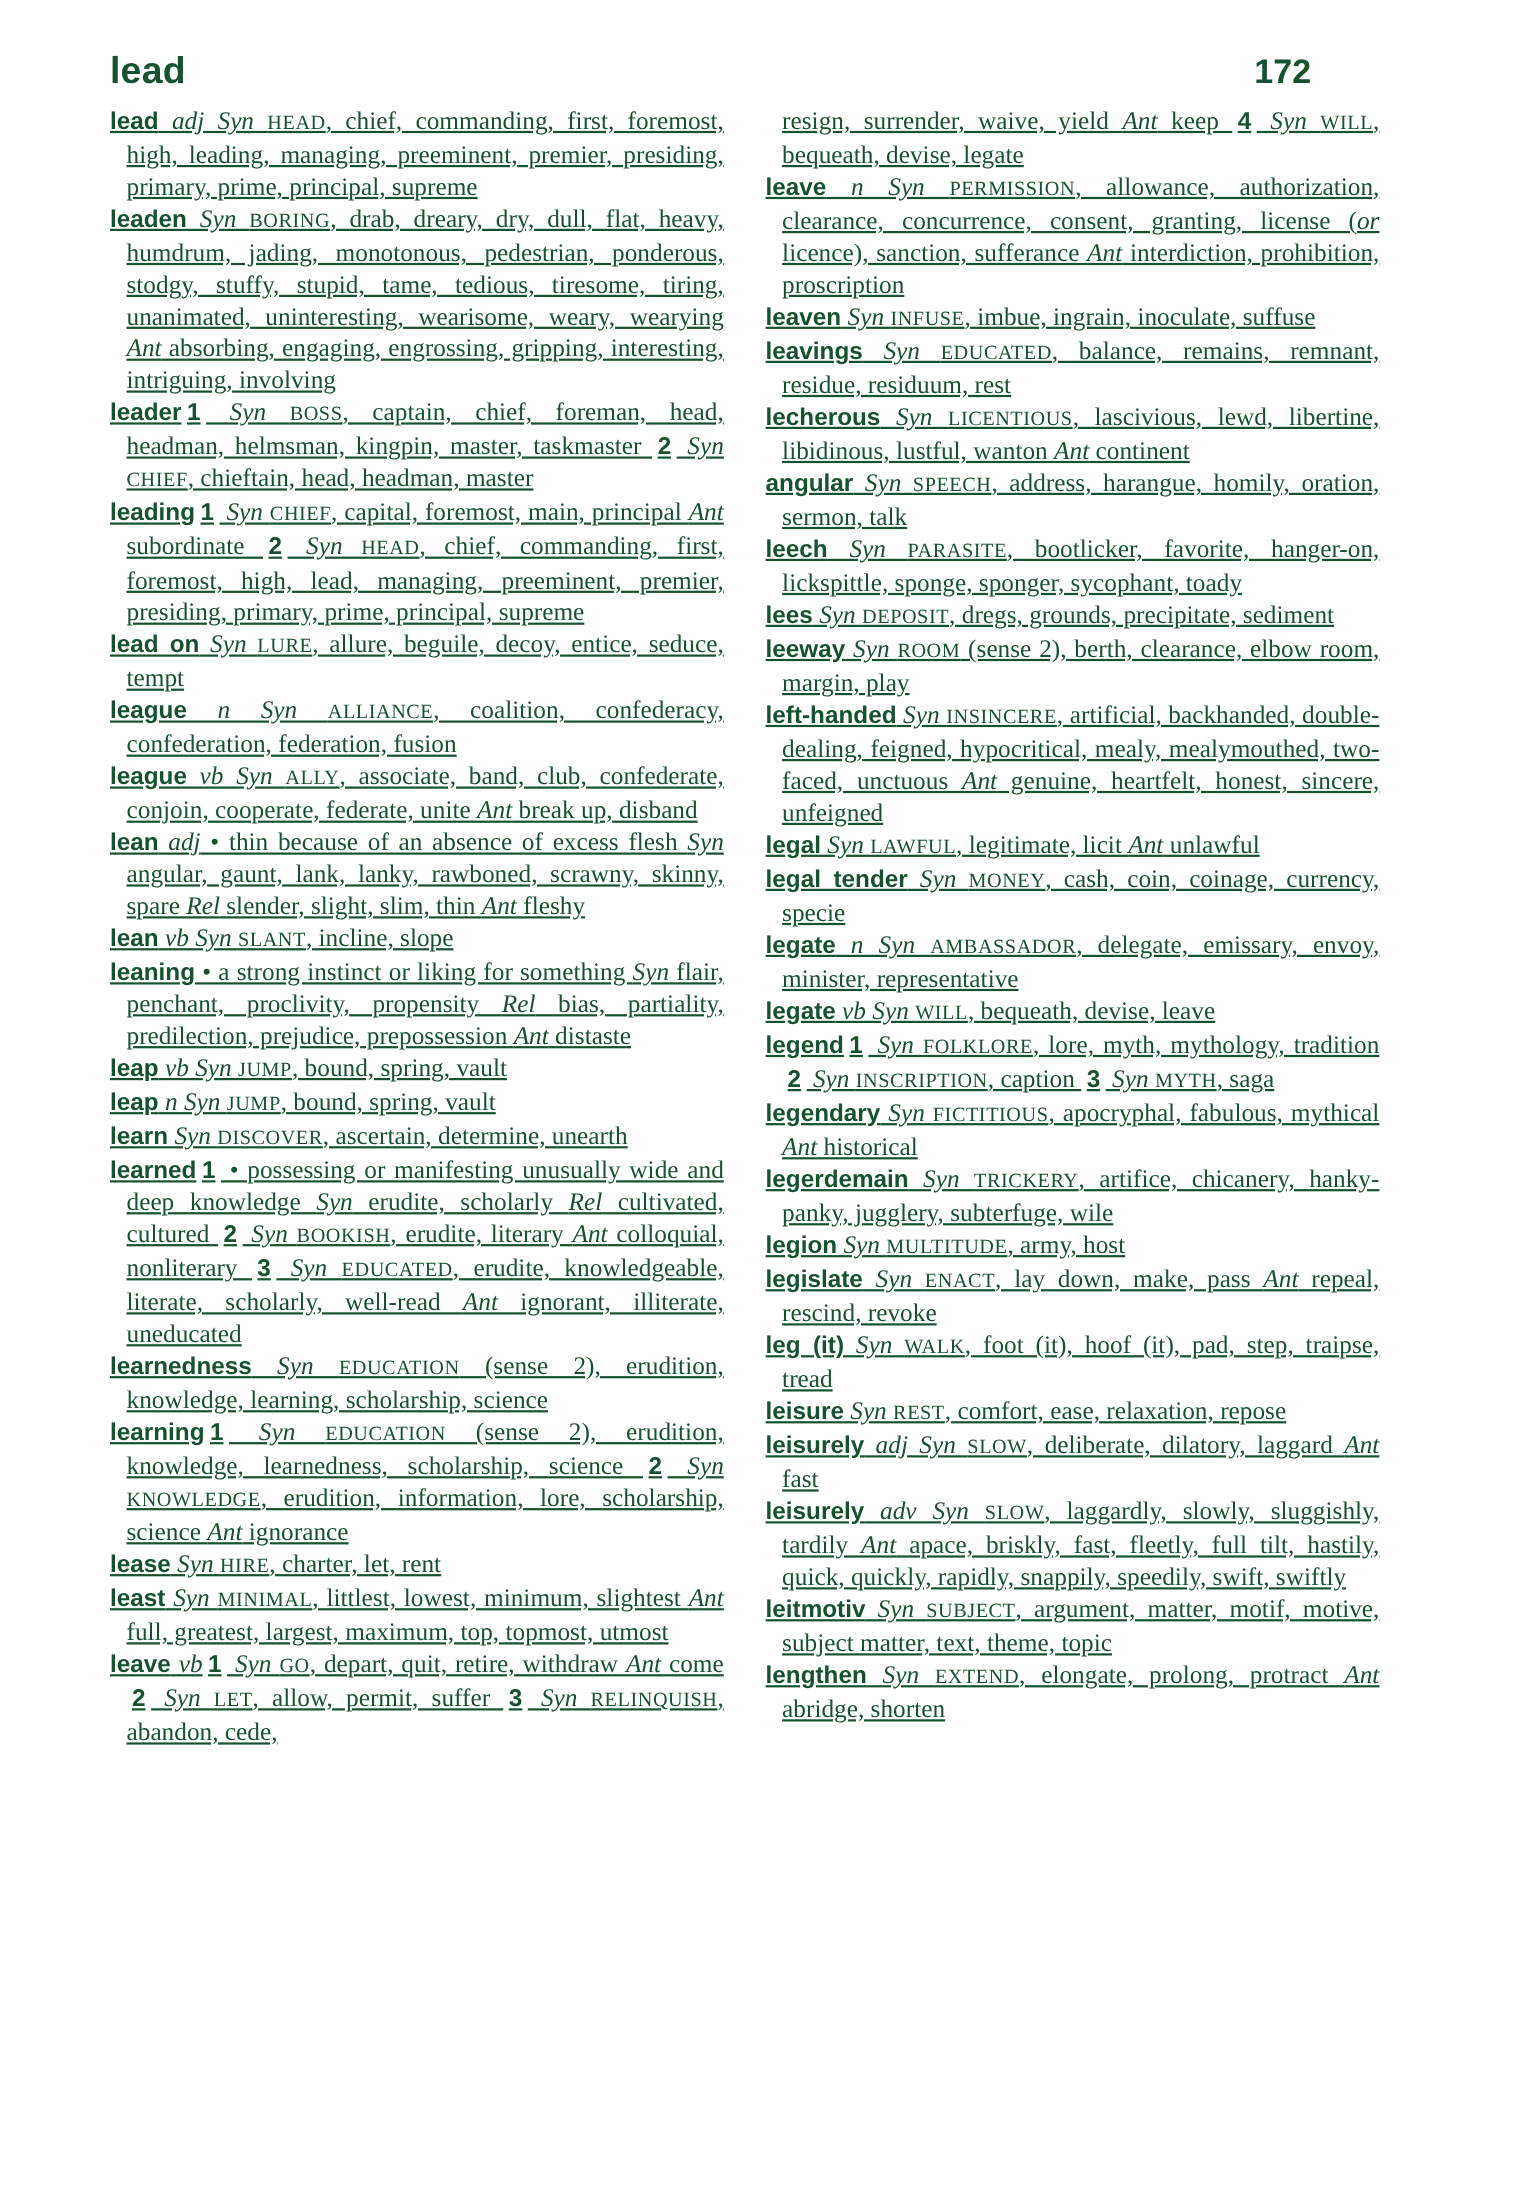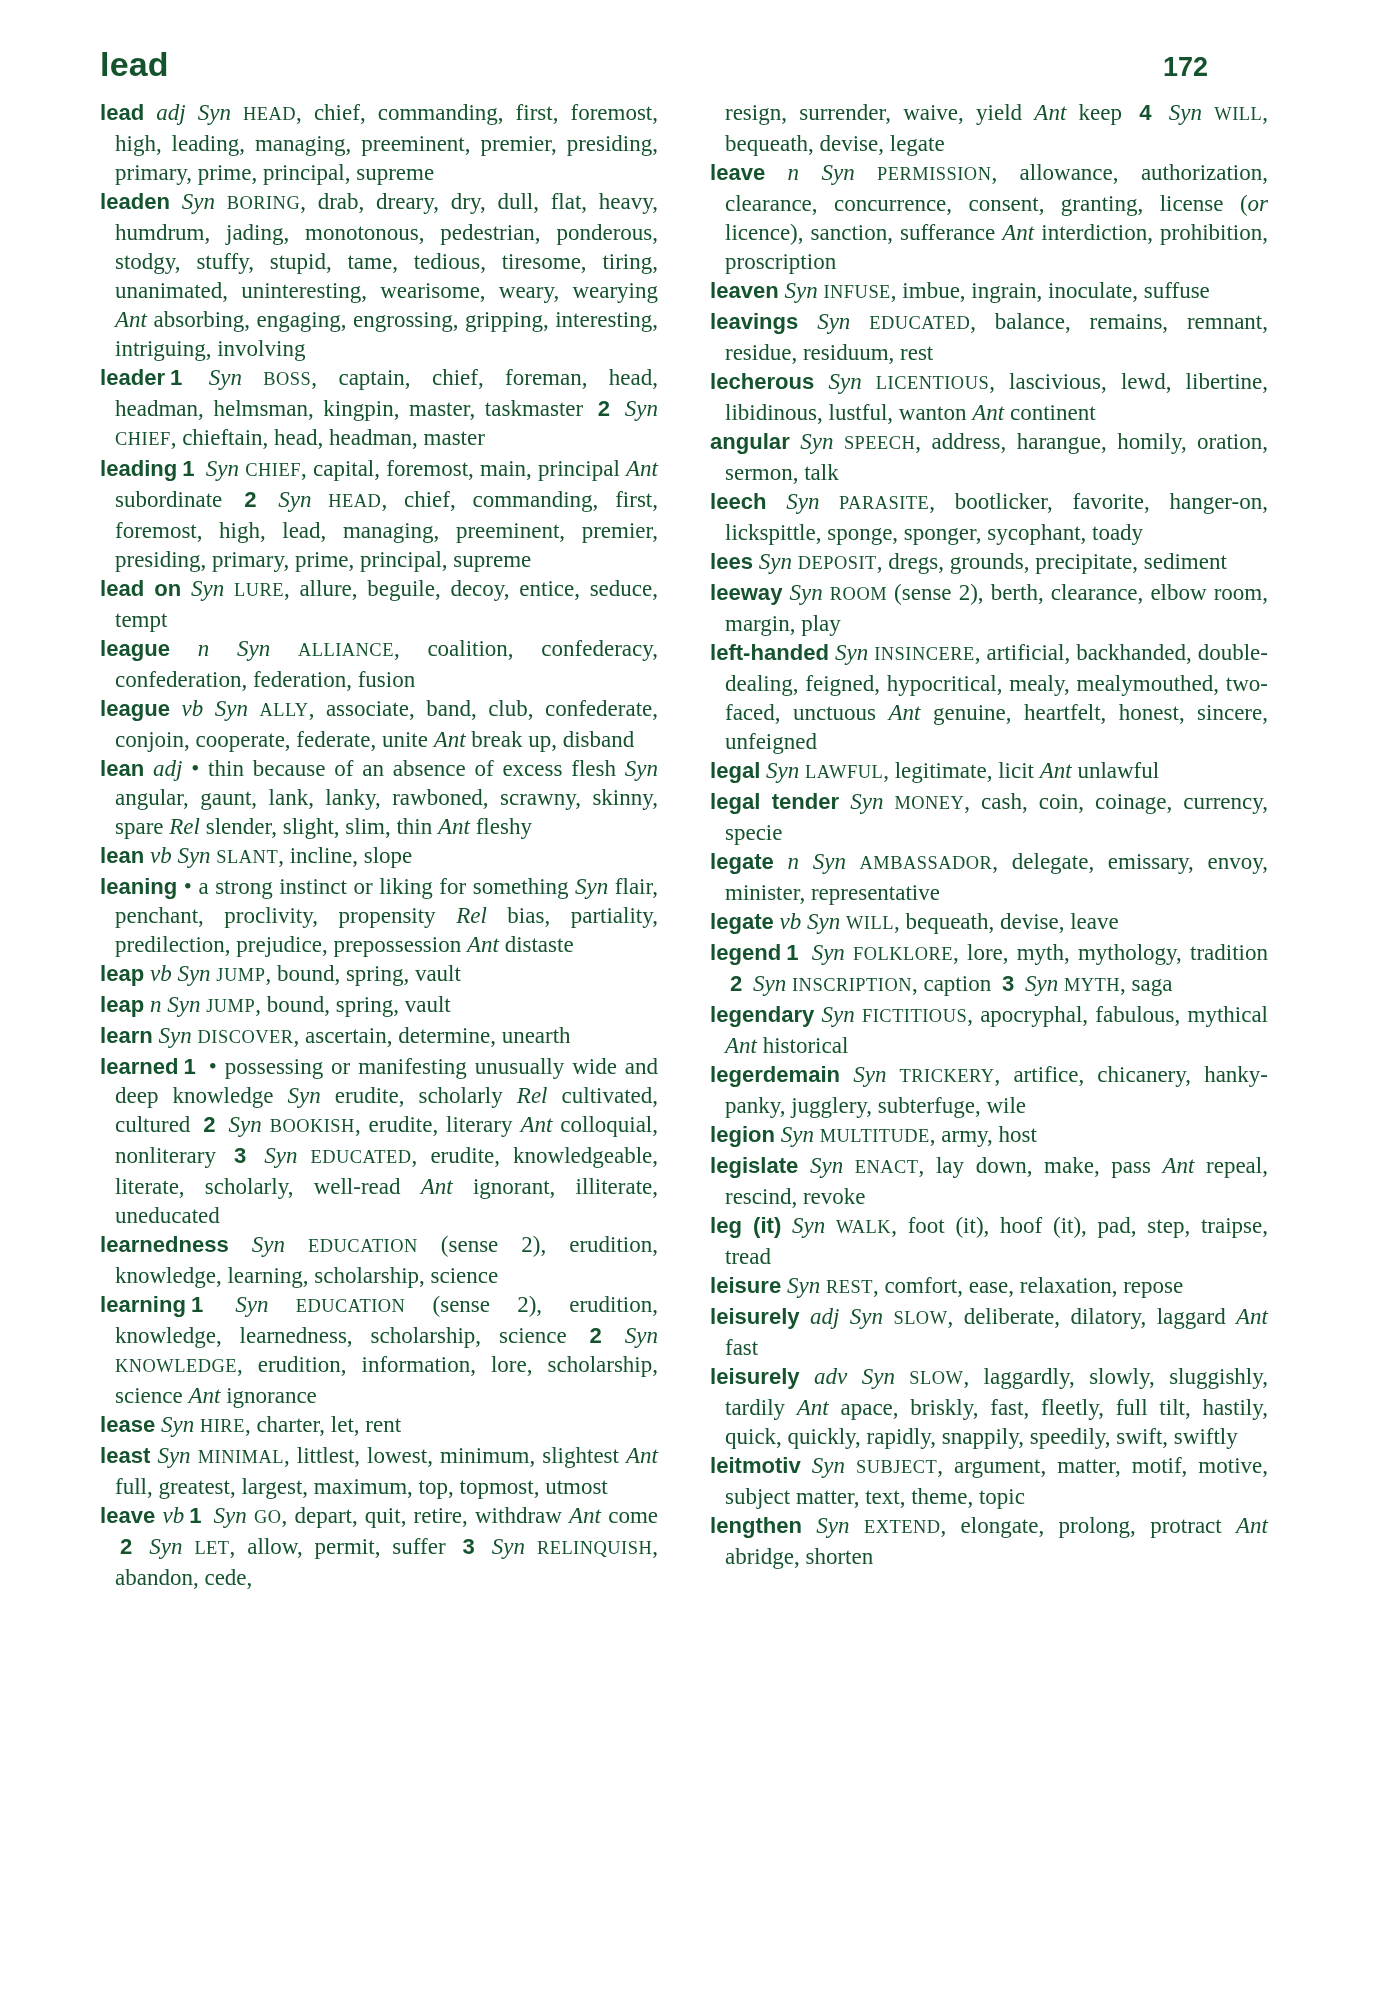--- a/index.html
+++ b/index.html
@@ -24,27 +24,28 @@
   }
   .running-head {
     font-family: "Liberation Sans", sans-serif;
     font-weight: 700;
     font-size: 34px;
     letter-spacing: 0.2px;
   }
   .page-num {
     font-family: "Liberation Sans", sans-serif;
     font-weight: 700;
-    font-size: 27px;
+    font-size: 31px;
     margin-left: auto;
-    margin-right: 64px;
+    margin-right: 80px;
   }
   .columns {
     display: flex;
-    gap: 52px;
+    gap: 38px;
+    text-decoration: underline;
   }
   .col {
     width: 558px;
     text-align: justify;
   }
   .entry {
     padding-left: 15px;
     text-indent: -15px;
   }
   .entry.cont {

